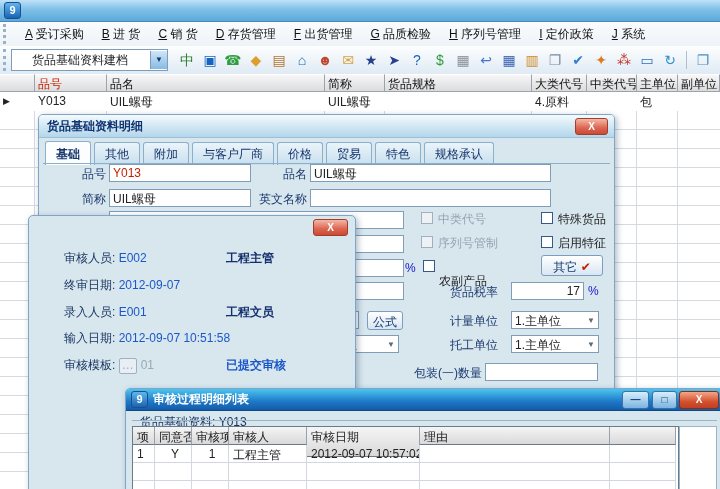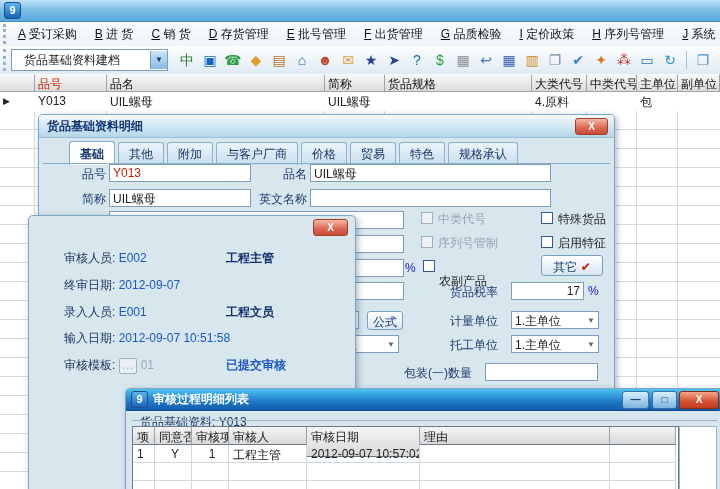--- a/index.html
+++ b/index.html
@@ -31,21 +31,21 @@
   .menu-item u{text-decoration:underline;}
   .toolbar{
     left:0;top:46px;width:720px;height:28px;
     background:linear-gradient(#fdfefe,#dfeaf4);
     border-bottom:1px solid #b8c8d8;display:flex;align-items:center;
   }
   .combo{
     width:155px;height:20px;background:#fff;border:1px solid #7f9db9;
     display:flex;align-items:center;overflow:hidden;flex:0 0 auto;margin-left:2px;
   }
-  .combo .txt{flex:1;padding-left:12px;white-space:nowrap;overflow:hidden;}
+  .combo .txt{flex:1;padding-left:20px;white-space:nowrap;overflow:hidden;}
   .combo .arrow{
     width:16px;height:18px;background:linear-gradient(#cfe6f8,#86b9e4);
     border-left:1px solid #7f9db9;color:#123a6e;font-size:8px;line-height:18px;text-align:center;
   }
   .tool-icons{display:flex;align-items:center;gap:5px;margin-left:10px;}
   .tool-icon{
     width:18px;height:18px;text-align:center;line-height:18px;font-size:14px;cursor:default;
   }
   .tool-sep{width:1px;height:18px;background:#aebecd;margin:0 2px;}
   
@@ -94,21 +94,21 @@
     box-sizing:border-box;
   }
   .cb.disabled{border-color:#9fb0c0;background:#eef2f5;}
   .cb-label{position:absolute;white-space:nowrap;color:#1a1a1a;}
   .cb-label.disabled{color:#93a5b5;}
   .xp-btn{
     position:absolute;box-sizing:border-box;border:1px solid #7a9ec0;border-radius:3px;
     background:linear-gradient(#ffffff,#d8e6f2);text-align:center;color:#123a6e;cursor:default;
   }
   
-  .tabs{position:absolute;left:6px;top:26px;display:flex;gap:3px;align-items:flex-end;margin-left:24px;}
+  .tabs{position:absolute;left:6px;top:26px;display:flex;gap:3px;align-items:flex-end;}
   .tab{
     border:1px solid #8ab0cc;border-bottom:none;border-radius:3px 3px 0 0;
     padding:3px 10px 2px 10px;background:linear-gradient(#eaf4fa,#c8dfee);color:#16356b;white-space:nowrap;
   }
   .tab.active{background:#fbfdfe;font-weight:bold;padding-top:4px;}
   .tab-strip-line{position:absolute;left:4px;right:4px;top:48px;height:1px;background:#8ab0cc;}
   
   .info-label{color:#15335f;}
   .info-value{color:#1a58c8;}
   .info-extra{color:#13306e;font-weight:bold;}
@@ -143,25 +143,24 @@
   <span class="appicon">9</span>
 </div>
 
 <div class="abs menubar">
   <span class="grip"></span>
   <span id="menu-items" style="display:flex;">
       <span class="menu-item"><u>A</u> 受订采购</span>
       <span class="menu-item"><u>B</u> 进 货</span>
       <span class="menu-item"><u>C</u> 销 货</span>
       <span class="menu-item"><u>D</u> 存货管理</span>
-      <span class="menu-item"><u>E</u> 批号管理</span>
       <span class="menu-item"><u>F</u> 出货管理</span>
       <span class="menu-item"><u>G</u> 品质检验</span>
+      <span class="menu-item"><u>H</u> 序列号管理</span>
       <span class="menu-item"><u>I</u> 定价政策</span>
-      <span class="menu-item"><u>H</u> 序列号管理</span>
       <span class="menu-item"><u>J</u> 系统</span>
     </span>
 </div>
 
 <div class="abs toolbar">
   <span class="grip"></span>
   <span class="combo">
     <span class="txt">货品基础资料建档</span>
     <span class="arrow">▼</span>
   </span>
@@ -289,21 +288,21 @@
   <div class="field-input" style="left:302px;top:220px;width:58px;">
     <span>位</span>
     <span class="dd-arrow">▼</span>
   </div>
   <div class="field-label" style="left:399px;top:222px;width:60px;">托工单位</div>
   <div class="field-input" style="left:472px;top:220px;width:88px;">
     <span>1.主单位</span>
     <span class="dd-arrow">▼</span>
   </div>
 
-  <div class="field-label" style="left:345px;top:250px;width:88px;">包装(一)数量</div>
+  <div class="field-label" style="left:355px;top:250px;width:88px;">包装(一)数量</div>
   <div class="field-input" style="left:446px;top:248px;width:113px;"></div>
 </div>
 
 <div class="abs dlg" style="left:28px;top:215px;width:326px;height:274px;z-index:20;">
   <div class="btn-close" style="left:284px;width:35px;">X</div>
   <div id="info-rows">
       <div class="info-row" style="top: 34px;"><span class="info-label">审核人员: </span><span class="info-value">E002</span><span class="info-extra" style="position: absolute; left: 162px; white-space: nowrap;">工程主管</span></div>
       <div class="info-row" style="top: 61px;"><span class="info-label">终审日期: </span><span class="info-value">2012-09-07</span></div>
       <div class="info-row" style="top: 88px;"><span class="info-label">录入人员: </span><span class="info-value">E001</span><span class="info-extra" style="position: absolute; left: 162px; white-space: nowrap;">工程文员</span></div>
       <div class="info-row" style="top: 114px;"><span class="info-label">输入日期: </span><span class="info-value">2012-09-07 10:51:58</span></div>

